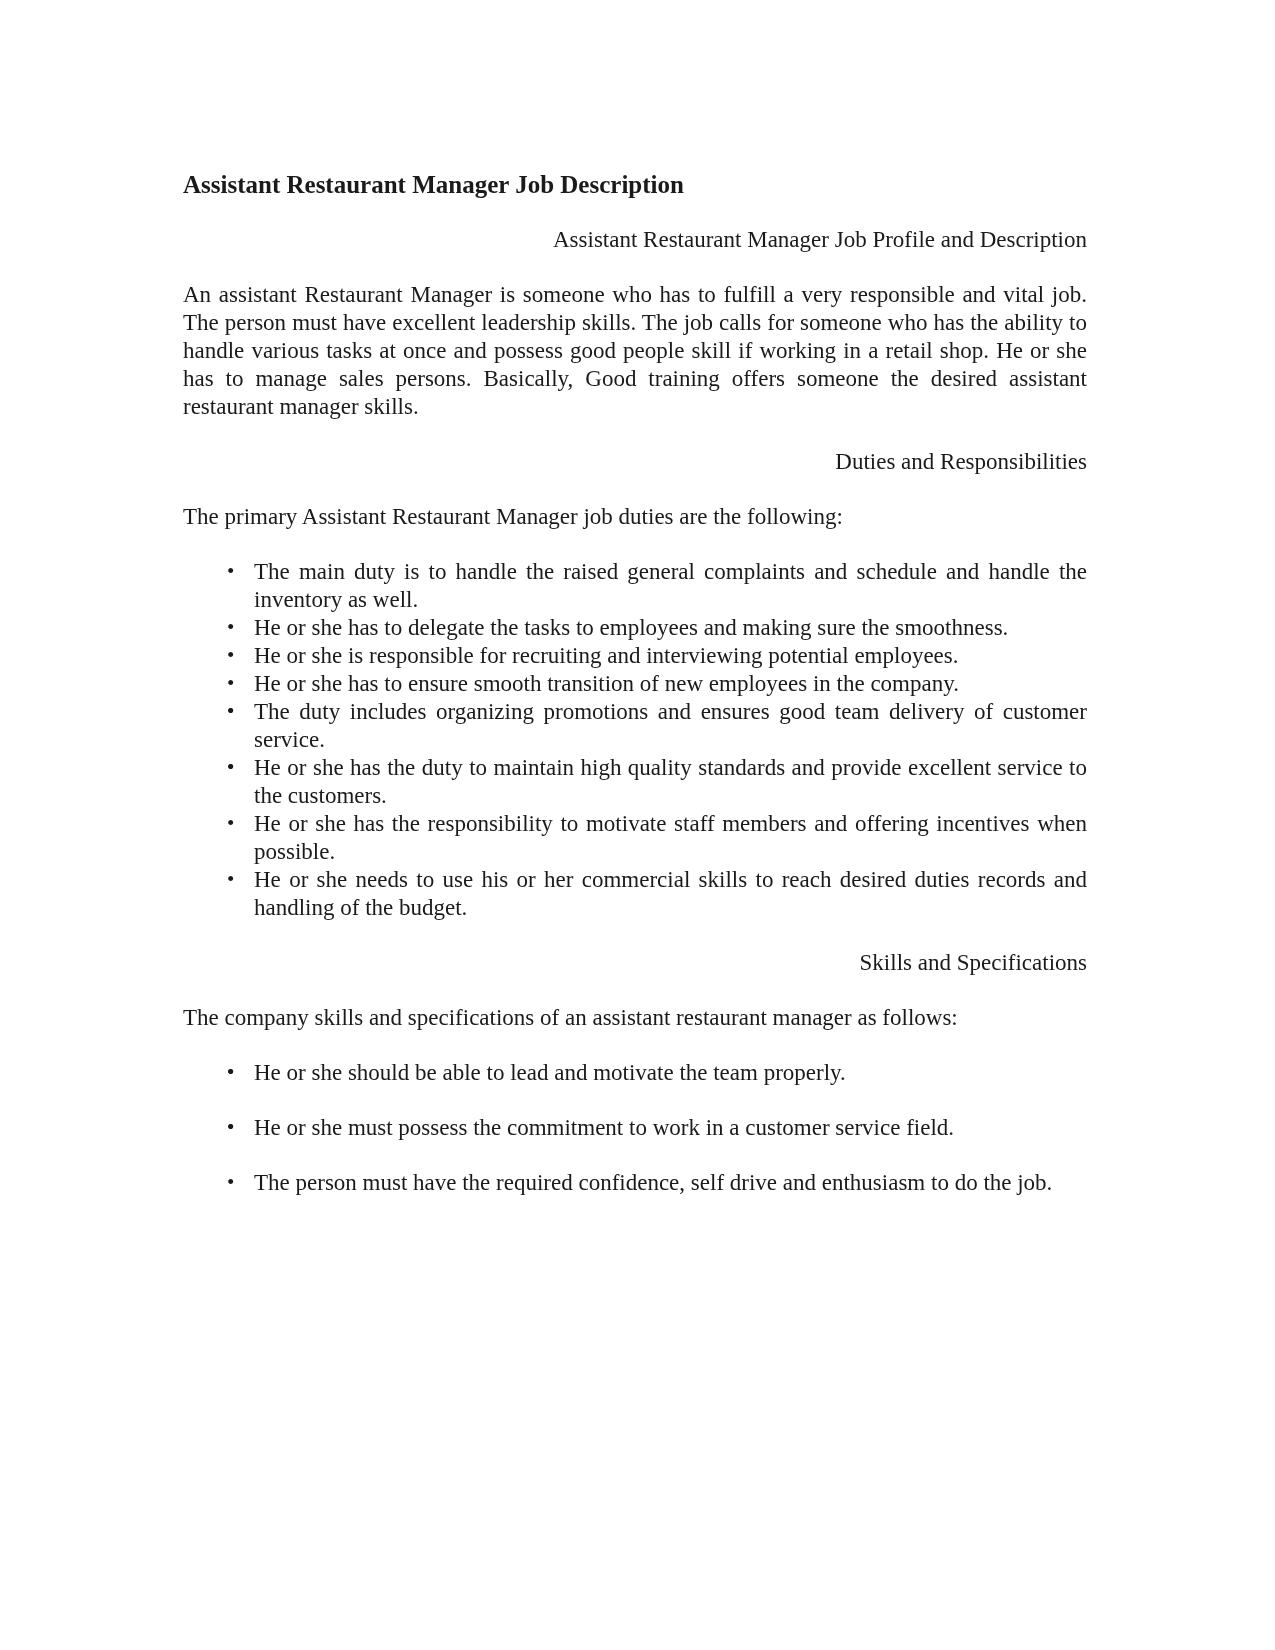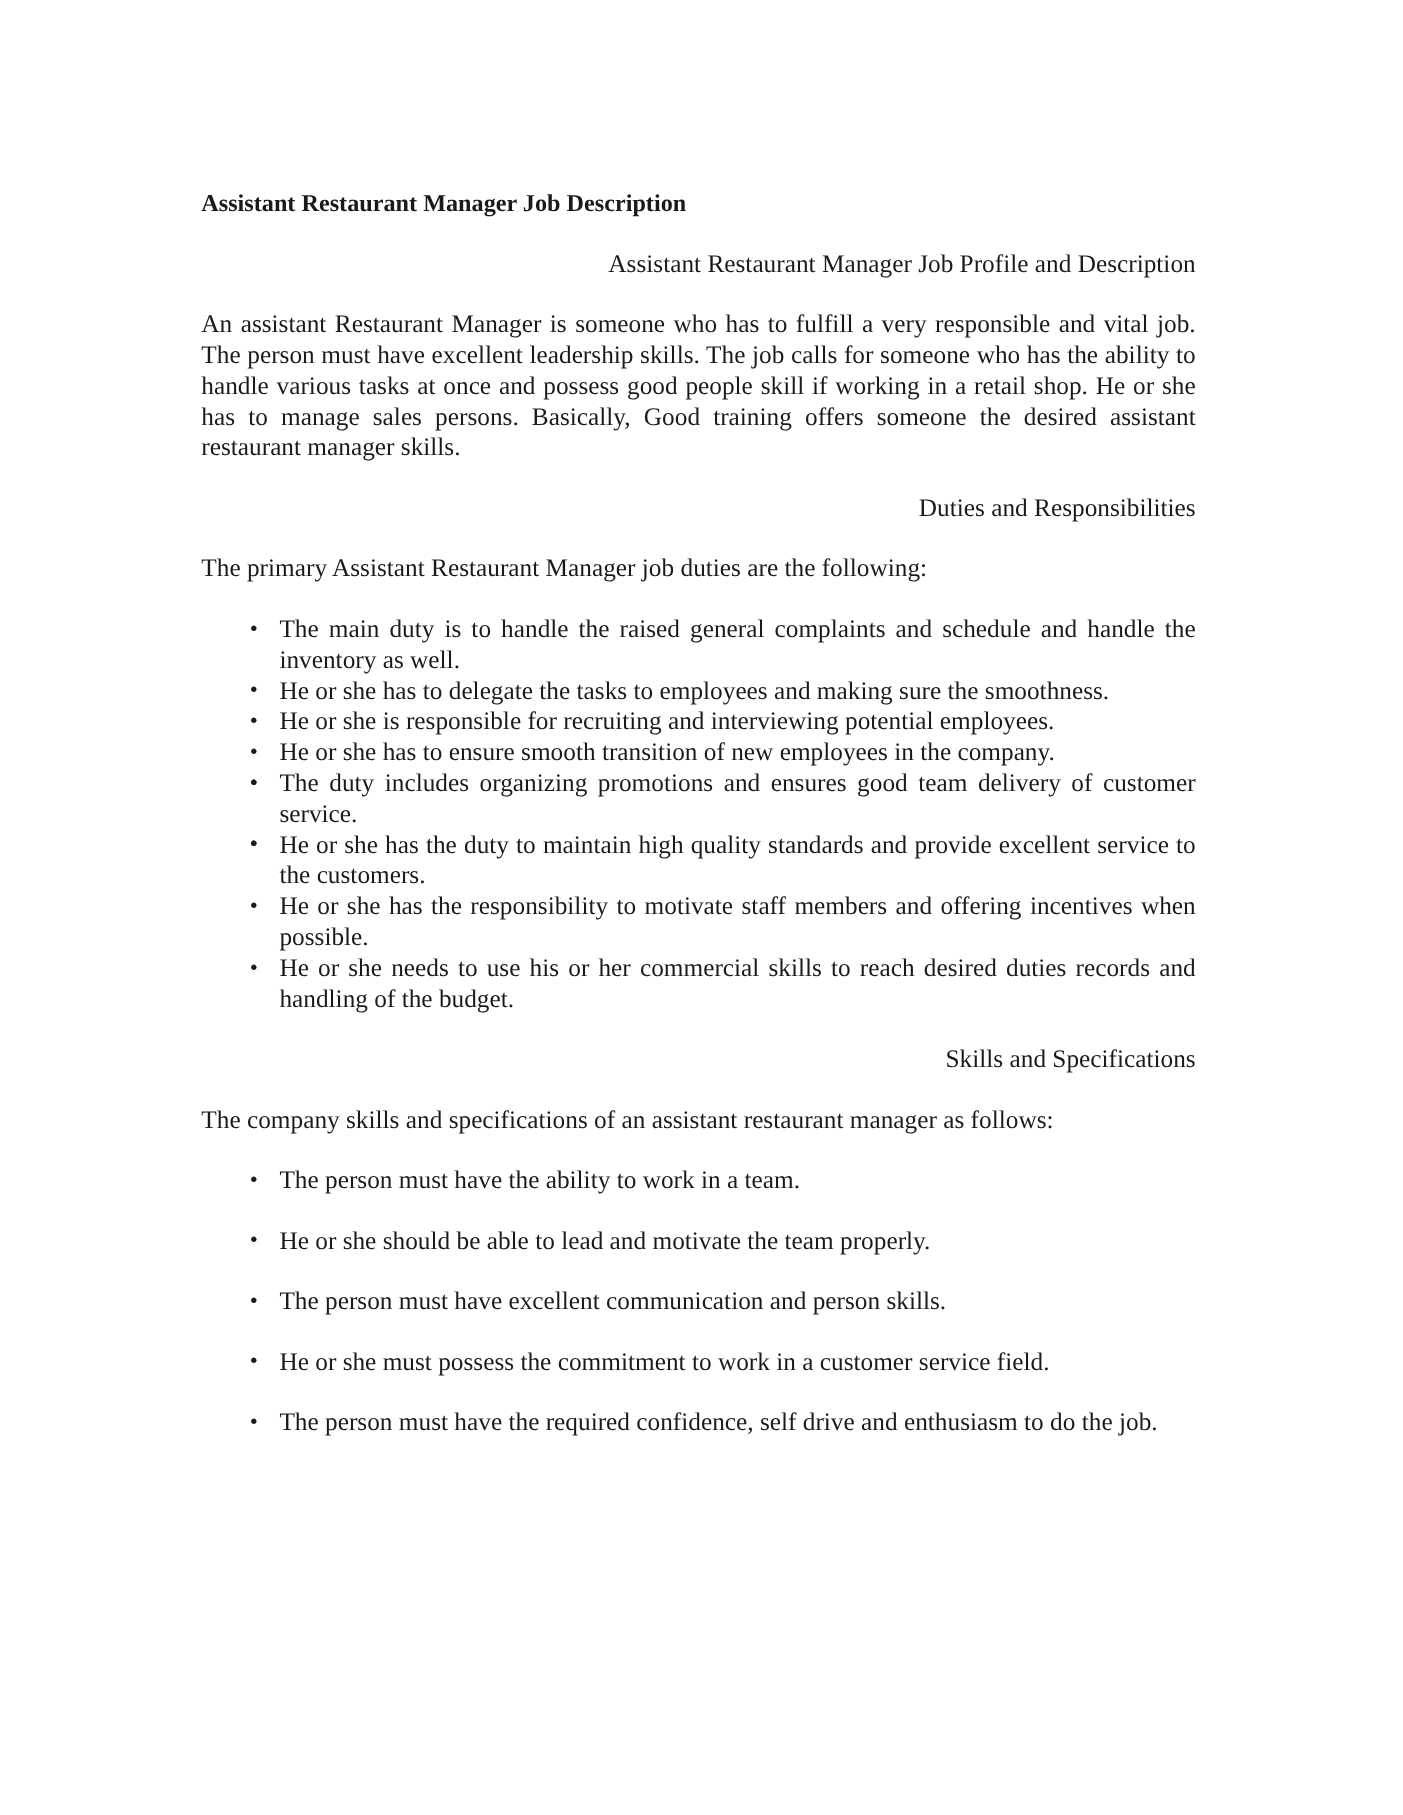--- a/index.html
+++ b/index.html
@@ -18,21 +18,21 @@
     line-height: 28px;
     color: #1a1a1a;
   }
   .content {
     position: absolute;
     left: 183px;
     top: 171px;
     width: 904px;
   }
   .doc-title {
-    font-size: 22px;
+    font-size: 25px;
     line-height: 28px;
     font-weight: bold;
     margin: 0 0 27px 0;
     text-align: left;
   }
   .doc-subtitle,
   .section-heading {
     font-size: 23px;
     line-height: 28px;
     font-weight: normal;
@@ -122,29 +122,27 @@
       </ul>
     </div>
 
     <div>
       <p class="section-heading">Skills and Specifications</p>
       <p class="para">The company skills and specifications of an assistant restaurant manager as follows:</p>
 
       <ul class="bullet-list spaced">
         <li>
           <span class="bullet">•</span>
-          <span>The person must have the ability to work in a team.</span>
         </li>
         <li>
           <span class="bullet">•</span>
           <span>He or she should be able to lead and motivate the team properly.</span>
         </li>
         <li>
           <span class="bullet">•</span>
-          <span>The person must have excellent communication and person skills.</span>
         </li>
         <li>
           <span class="bullet">•</span>
           <span>He or she must possess the commitment to work in a customer service field.</span>
         </li>
         <li>
           <span class="bullet">•</span>
           <span>The person must have the required confidence, self drive and enthusiasm to do the job.</span>
         </li>
       </ul>

